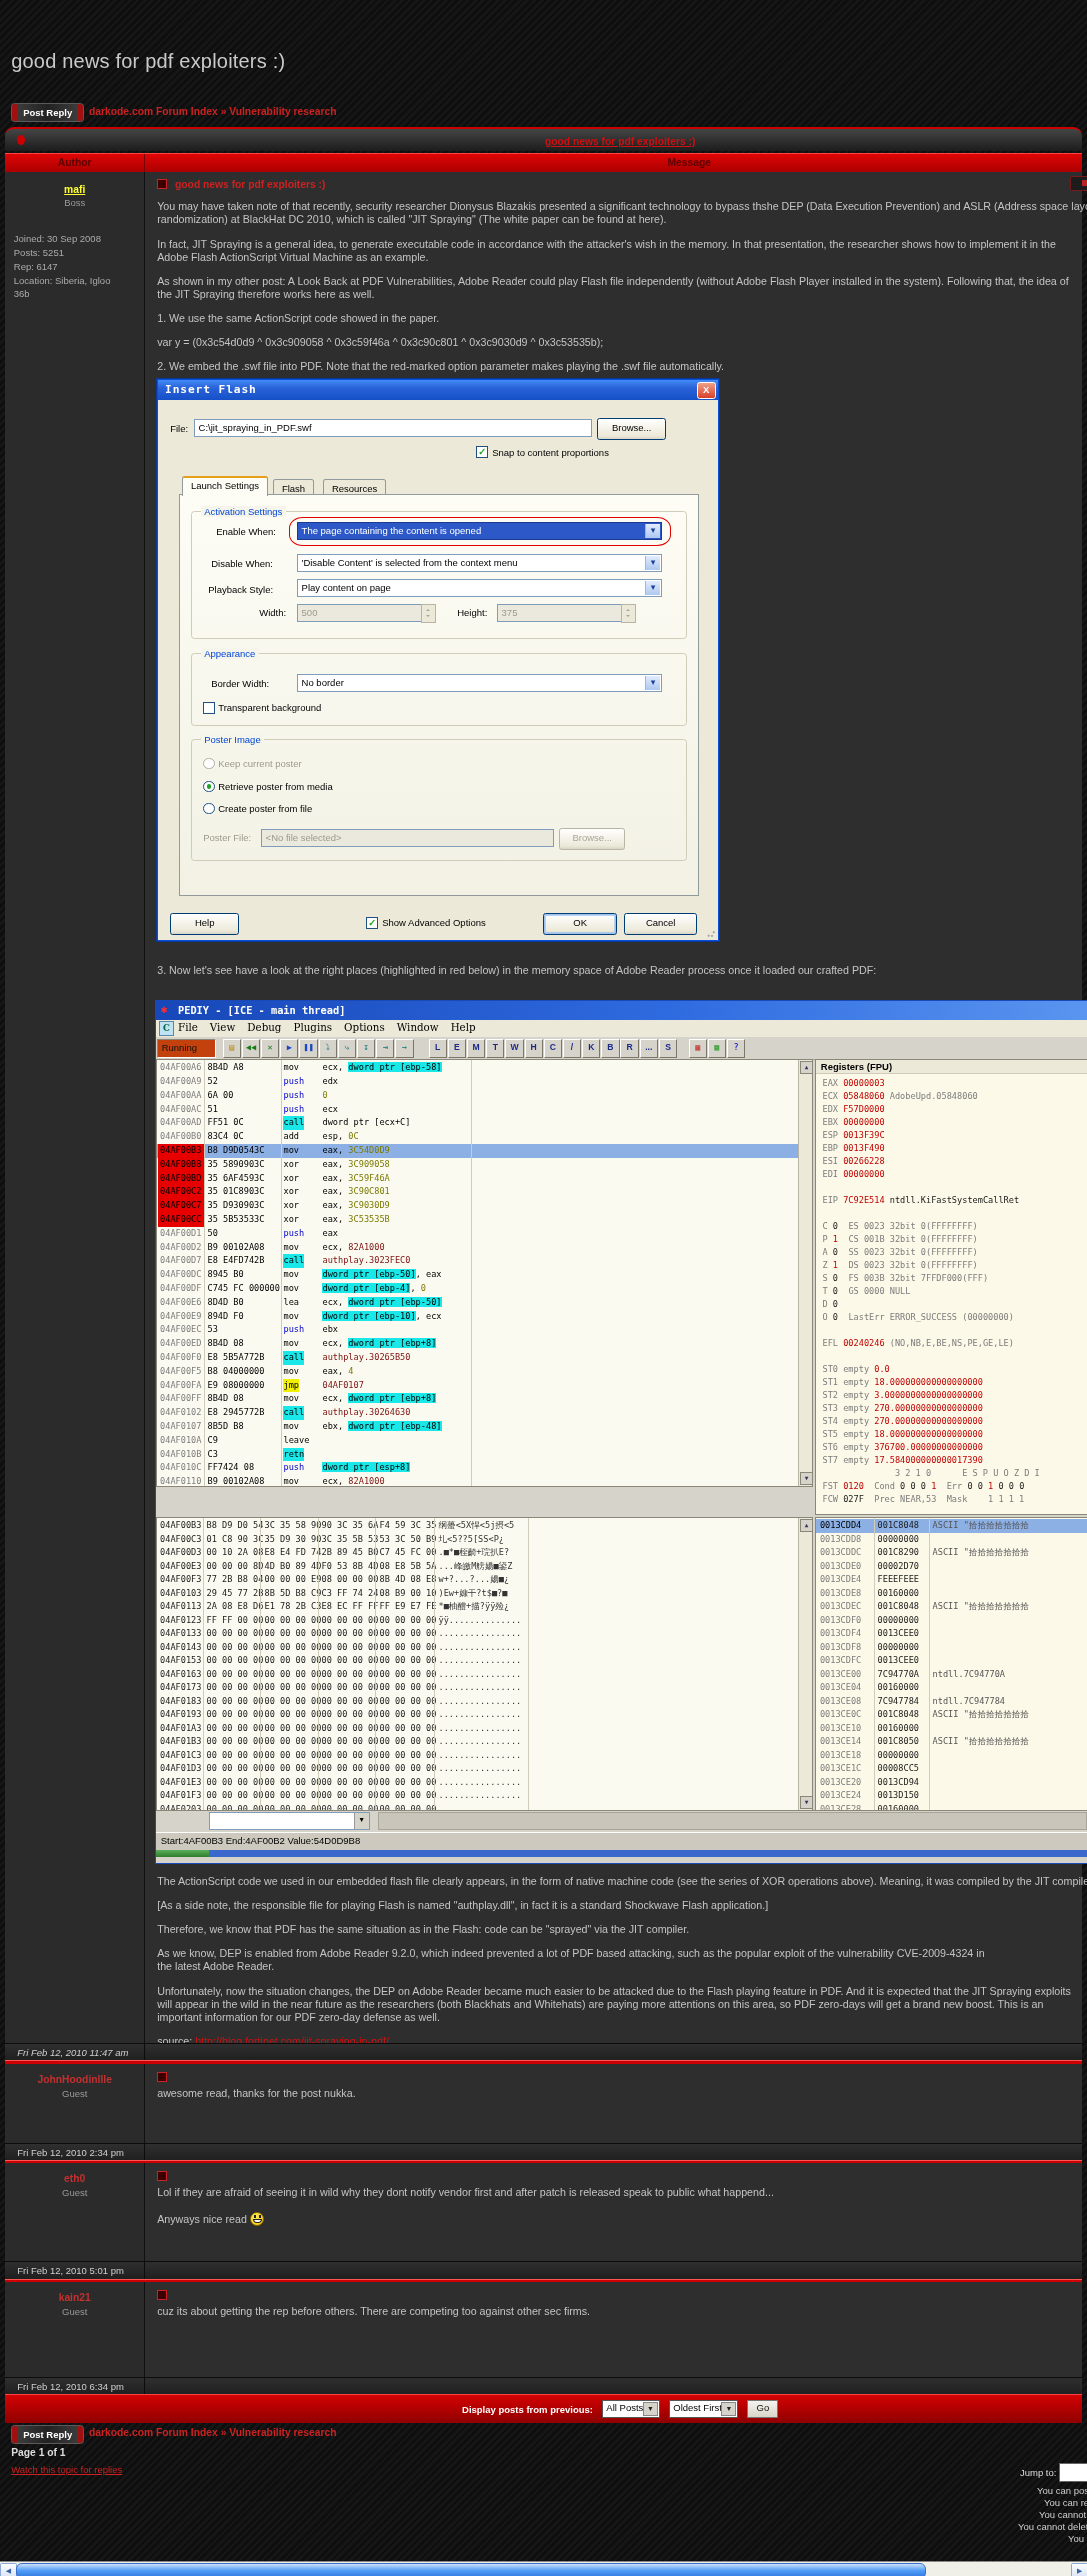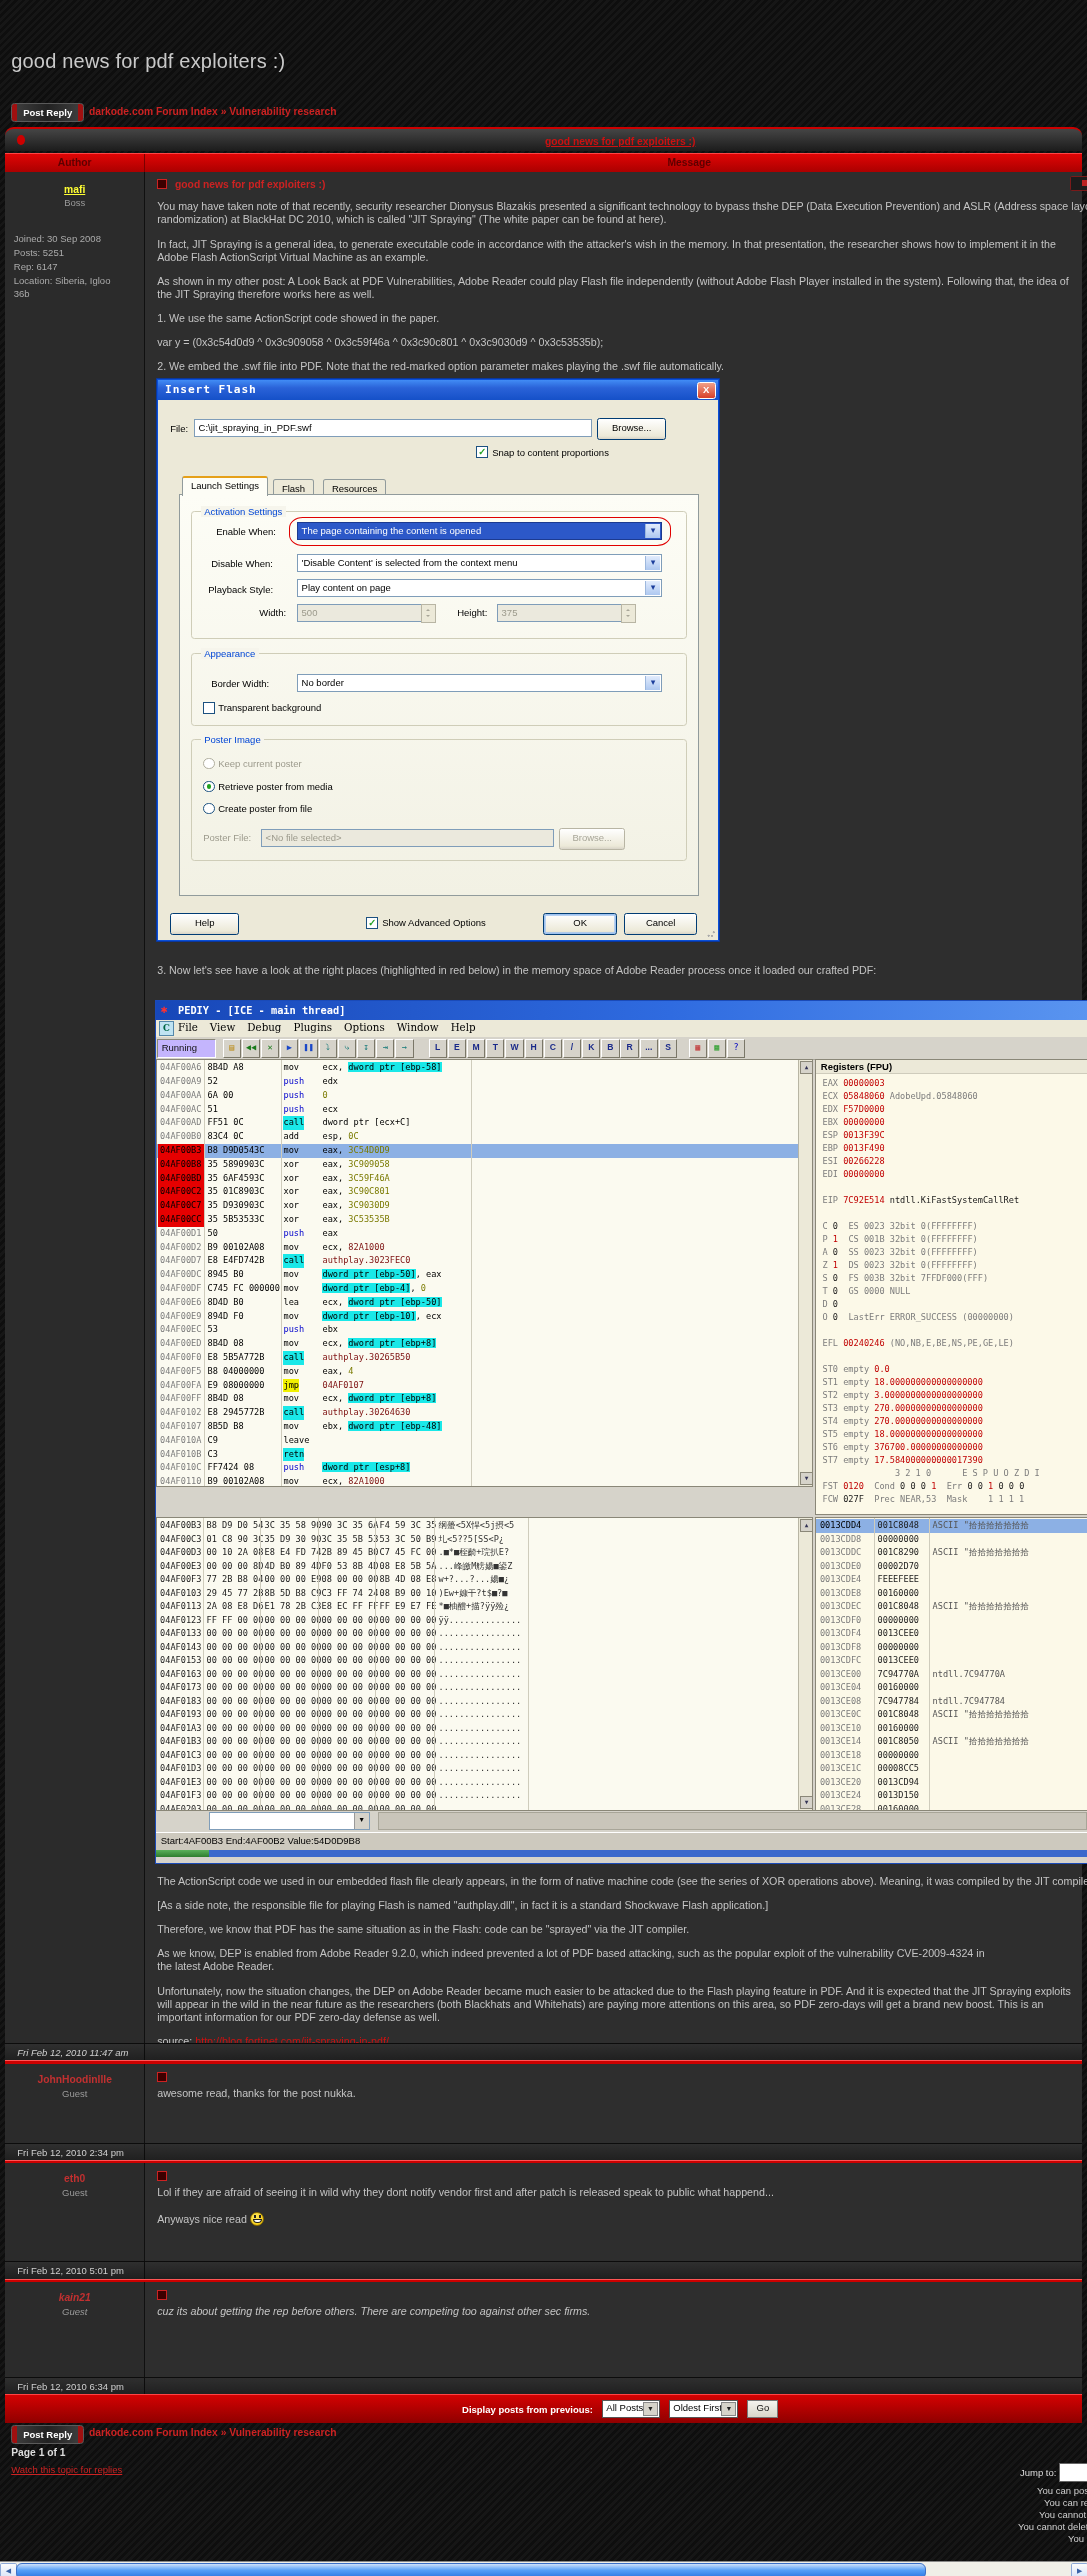--- a/index.html
+++ b/index.html
@@ -147,21 +147,21 @@
         background:linear-gradient(90deg,#1747b8 0,#2f6be0 55%,#5a95f0 100%);
         color:#fff;font-weight:bold;font-size:10.3px;line-height:19px;padding-left:22.4px;box-sizing:border-box;}
   .olly .appicon{position:absolute;left:5.2px;top:2.6px;color:#ff3030;font-size:11.2px;line-height:13.8px;}
   .omenu{position:absolute;left:0;top:19px;right:0;height:17px;background:#ece9d8;border-bottom:0.9px solid #b8b5a4;
         font-family:"DejaVu Serif",serif;font-size:10.3px;color:#000;}
   .omenu .micon{position:absolute;left:3.4px;top:1.7px;width:13px;height:13px;background:#bfe3f2;border:0.9px solid #5588aa;
         font-size:8.6px;font-weight:bold;text-align:center;line-height:12px;color:#064;}
   .omenu .items{position:absolute;left:22.4px;top:1.7px;}
   .omenu .items span{margin-right:12px;}
   .otools{position:absolute;left:0;top:36px;right:0;height:22.4px;background:#d6d3ca;border-bottom:0.9px solid #a8a59a;}
-  .runbox{position:absolute;left:1.7px;top:2.6px;width:53px;height:16.3px;background:#c4b5fd;border:0.9px solid #8a8778;
+  .runbox{position:absolute;left:1.7px;top:2.6px;width:53px;height:16.3px;background:#c2410c;border:0.9px solid #8a8778;
         border-right-color:#fff;border-bottom-color:#fff;font-size:9.5px;line-height:15.5px;padding-left:3.4px;
         font-family:"Liberation Sans",sans-serif;color:#111;}
   .tbn{display:inline-block;width:16.3px;height:16.3px;margin-right:0.9px;background:#d6d3ca;
         border:0.9px solid #fff;border-right-color:#7a7768;border-bottom-color:#7a7768;
         font-size:8.6px;text-align:center;line-height:15.5px;vertical-align:top;}
   .tbn.letter{color:#1a2a8a;font-weight:bold;font-family:"Liberation Sans",sans-serif;}
   .tgroup{position:absolute;top:2.6px;white-space:nowrap;}
 
   .pane{position:absolute;background:#fbfaf0;border:0.9px solid #8a8778;overflow:hidden;}
   .pane.cream{background:#fcf9e8;}
@@ -591,21 +591,21 @@
         <span>Anyways nice read</span><span class="smiley"><i class="l"></i><i class="r"></i><b></b></span>
       </div>
     </div>
   </div>
   <div class="datebar" style="top:2261px;">
     <span class="dtxt">Fri Feb 12, 2010 5:01 pm</span>
       <span class="dsep"></span>
   </div>
   <div class="reddiv" style="top:2279px;"></div>
 
-  <div class="postrow" style="top:2282px;height:95px;font-style:italic;">
+  <div class="postrow" style="top:2282px;height:95px;">
     <div class="acell">
       <div style="margin-top:6.9px;"><span class="uname-r">kain21</span></div>
       <div class="urank">Guest</div>
     </div>
     <div class="mcell">
       <div style="margin-top:5.2px;"><span class="posticon"></span></div>
       <div class="rmsg-line" style="margin-top:2.6px;">cuz its about getting the rep before others. There are competing too against other sec firms.</div>
     </div>
   </div>
   <div class="datebar" style="top:2377px;">

